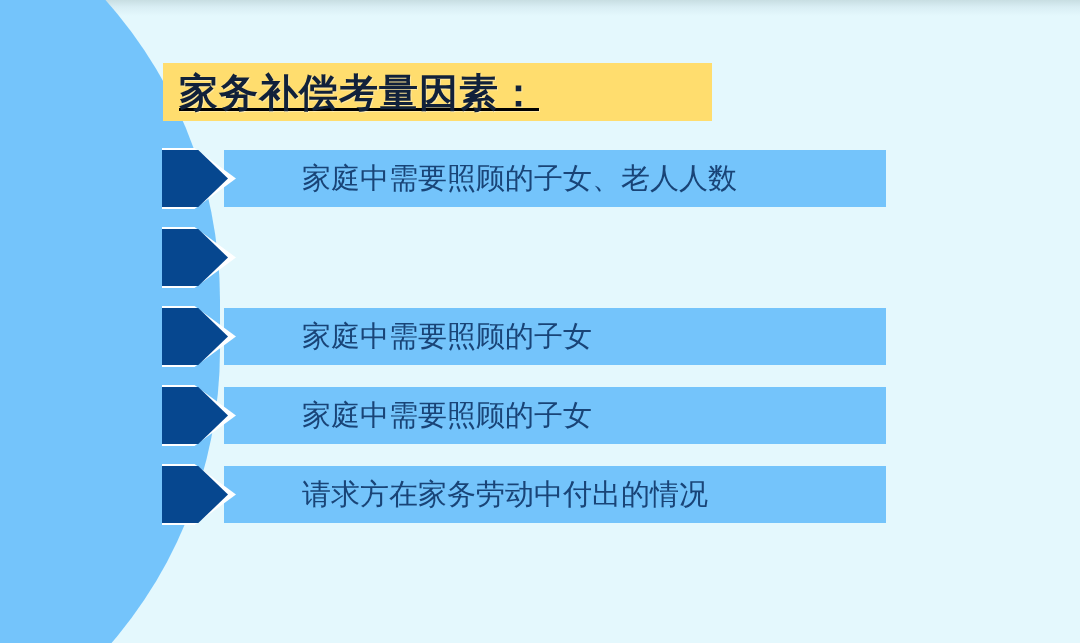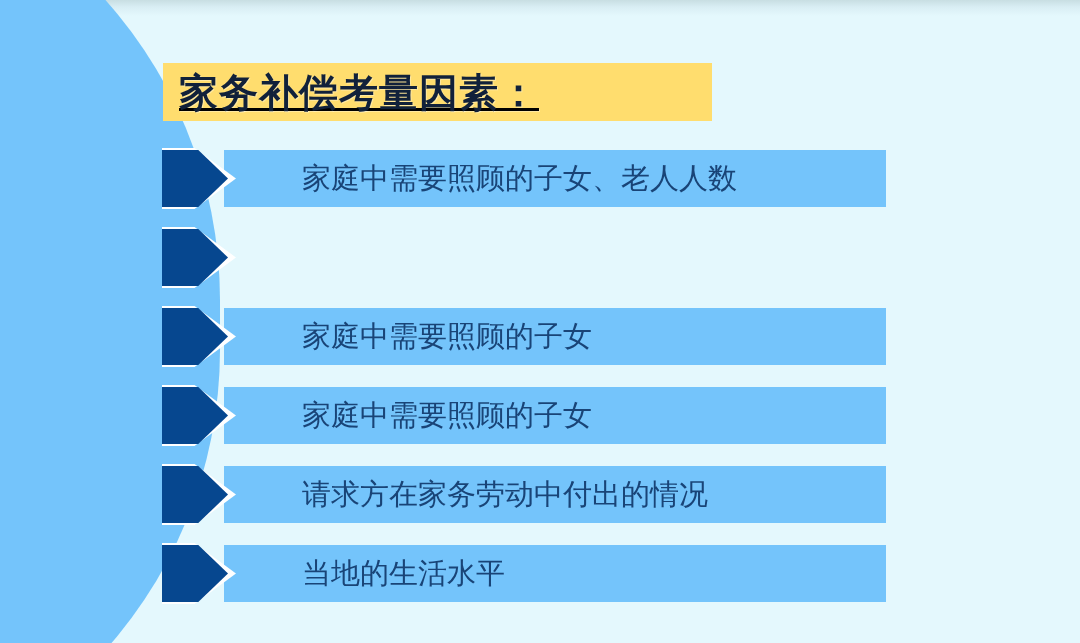--- a/index.html
+++ b/index.html
@@ -172,22 +172,15 @@
     </div>
 
     <div class="factor-row">
       <div class="row-bar">
         <span class="row-label">请求方在家务劳动中付出的情况</span>
       </div>
       <div class="arrow-notch"></div>
       <div class="arrow-head"></div>
     </div>
 
-    <div class="factor-row">
-      <div class="row-bar">
-        <span class="row-label">当地的生活水平</span>
-      </div>
-      <div class="arrow-notch"></div>
-      <div class="arrow-head"></div>
-    </div>
 
   </div>
 </div>
 
 </body></html>

